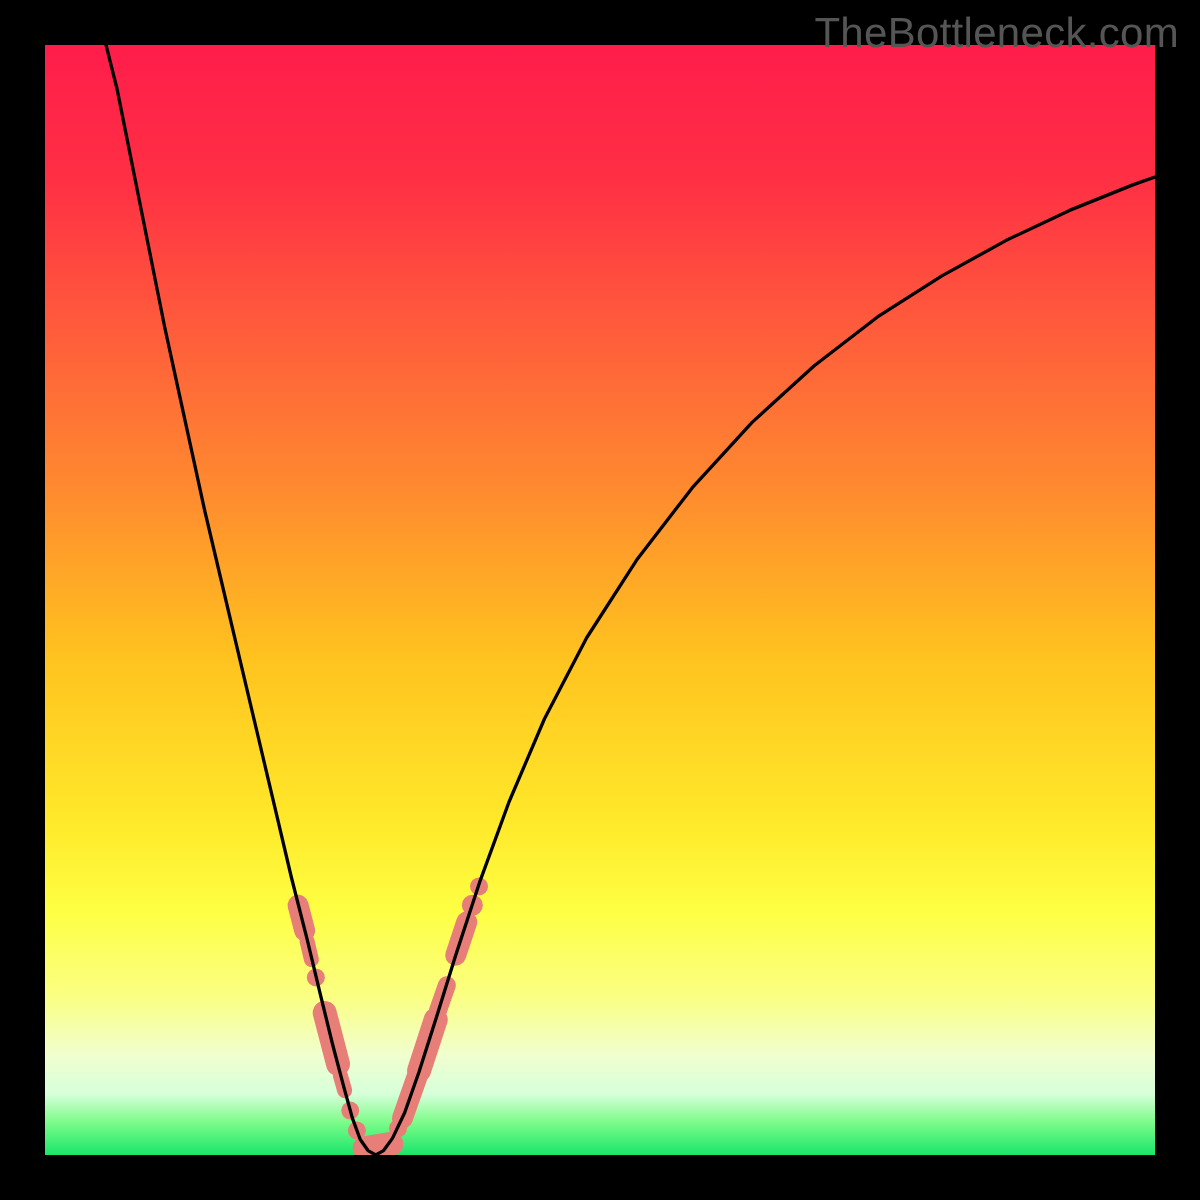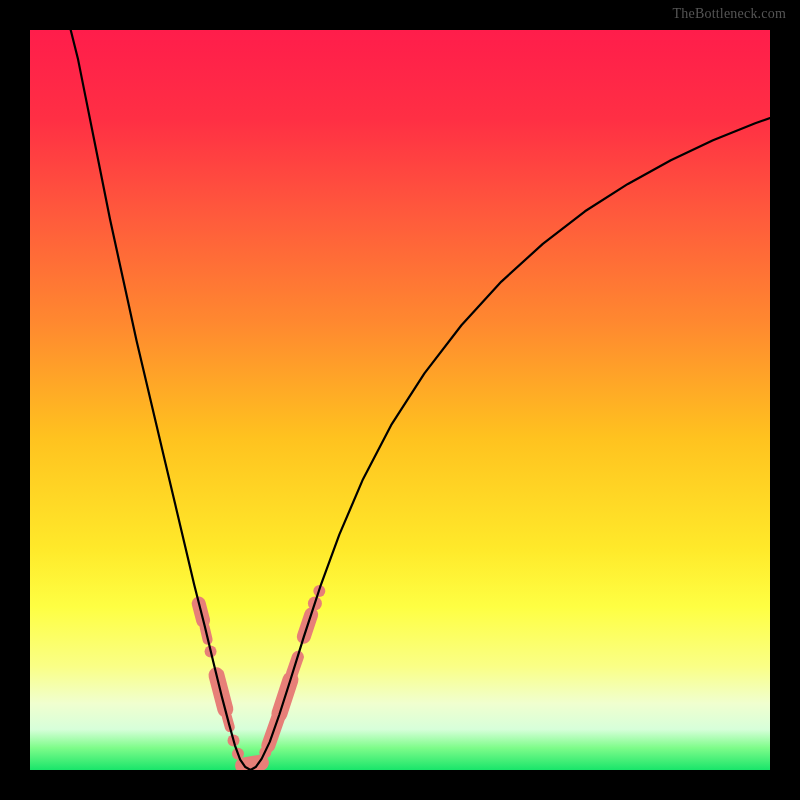--- a/index.html
+++ b/index.html
@@ -32,25 +32,24 @@
     left: 0;
     top: 0;
     width: 100%;
     height: 100%;
   }
   .watermark {
     position: absolute;
     top: 6px;
     right: 14px;
     color: #555;
-    font-size: 14px;
+    font-size: 28px;
     font-weight: 500;
     letter-spacing: 0.2px;
     user-select: none;
-    font-family: Liberation Serif, serif;
   }
   svg.curves {
     position: absolute;
     left: 0;
     top: 0;
     width: 100%;
     height: 100%;
   }
 </style>
 </head>

